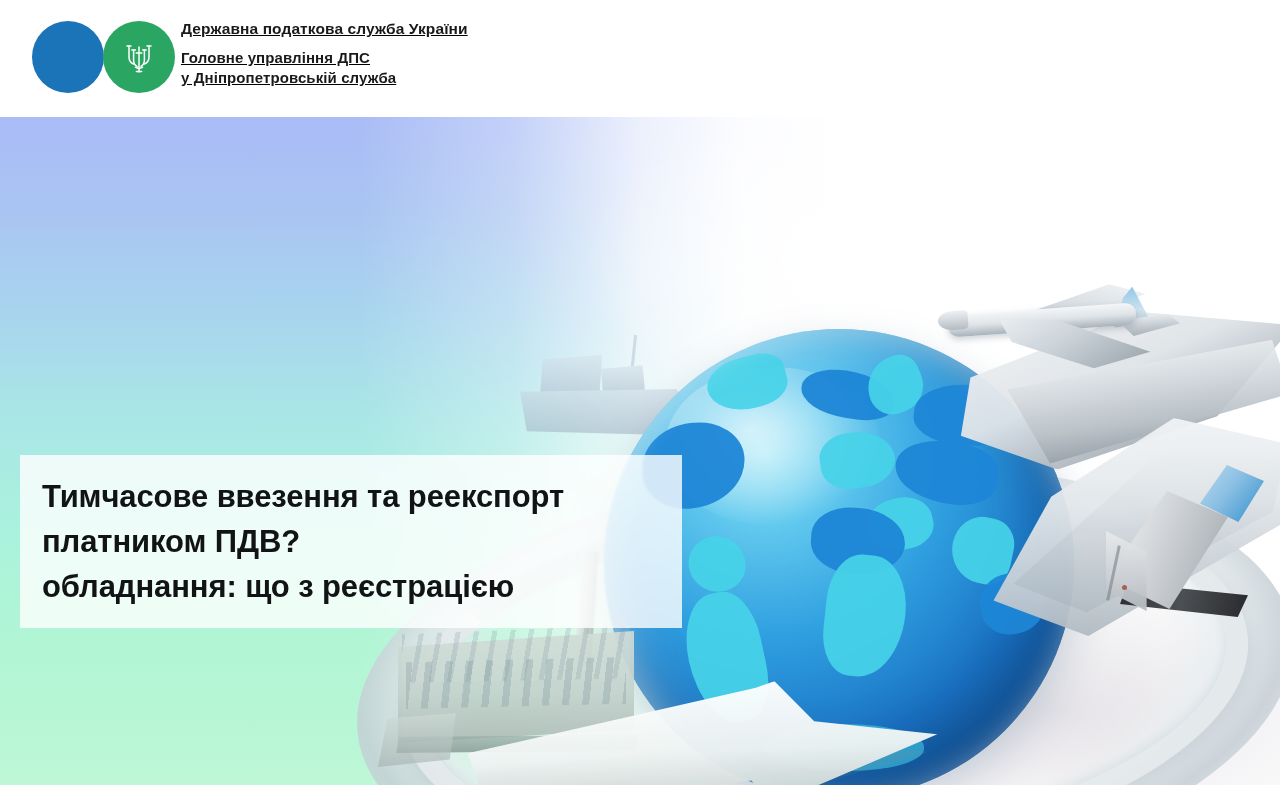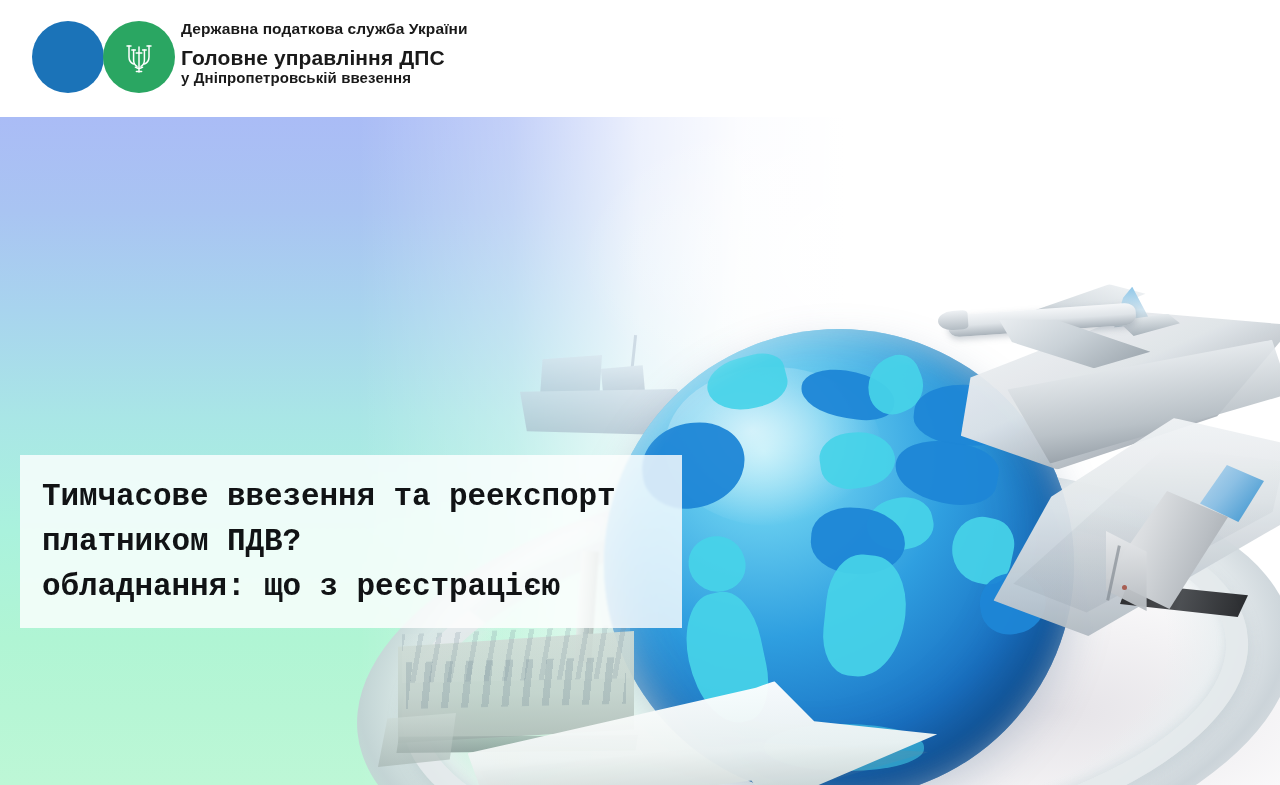--- a/index.html
+++ b/index.html
@@ -14,40 +14,39 @@
   .header {
     position:absolute; left:0; top:0; width:1280px; height:117px;
     background:#ffffff; display:flex; align-items:center;
   }
   .logo-group { position:absolute; left:32px; top:21px; width:145px; height:72px; }
   .logo-circle { position:absolute; top:0; width:72px; height:72px; border-radius:50%; }
   .logo-blue { left:0; background:#1b73b8; }
   .logo-green { left:71px; background:#2aa662; }
   .trident { position:absolute; left:93px; top:22px; width:28px; height:32px; }
 
-  .org-text { position:absolute; left:181px; top:19px; width:640px; }
+  .org-text { position:absolute; left:181px; top:19px; width:640px;text-decoration:underline; }
   .org-line1 {
     font-size:15.5px; font-weight:bold; color:#1a1a1a; letter-spacing:.1px;
     line-height:20px; white-space:nowrap;
   }
   .org-line2 {
     margin-top:9px;
-    font-size:21px; font-weight:bold; color:#1a1a1a; letter-spacing:.1px;
+    font-size:15px; font-weight:bold; color:#1a1a1a; letter-spacing:.1px;
     line-height:20px; white-space:nowrap;
   }
   .org-line3 {
     font-size:15px; font-weight:bold; color:#1a1a1a; letter-spacing:.1px;
     line-height:20px; white-space:nowrap;
   }
 
   
   .banner {
     position:absolute; left:0; top:117px; width:1280px; height:668px;
     overflow:hidden;
-    font-family:Liberation Mono, monospace;
   }
   
   .bg-base {
     position:absolute; inset:0;
     background:
       linear-gradient(to bottom,
         #aabcf6 0%,
         #a9c4f2 14%,
         #a8d4ee 29%,
         #a9e6e6 45%,
@@ -345,21 +344,21 @@
           <path d="M11.2 10 L16.8 10"></path>
           <path d="M10.4 24.2 Q14 26.6 17.6 24.2"></path>
           <path d="M11.4 28.6 L16.6 28.6"></path>
         </g>
       </svg>
     </div>
 
     <div class="org-text">
       <div class="org-line1">Державна податкова служба України</div>
       <div class="org-line2">Головне управління ДПС</div>
-      <div class="org-line3">у Дніпропетровській ввезення</div>
+      <div class="org-line3">у Дніпропетровській служба</div>
     </div>
 
   </div>
 
   <div class="banner">
 
     <div class="bg-base"></div>
     <div class="bg-whitewash"></div>
     <div class="bg-topglow"></div>
     <div class="bg-botshade"></div>

